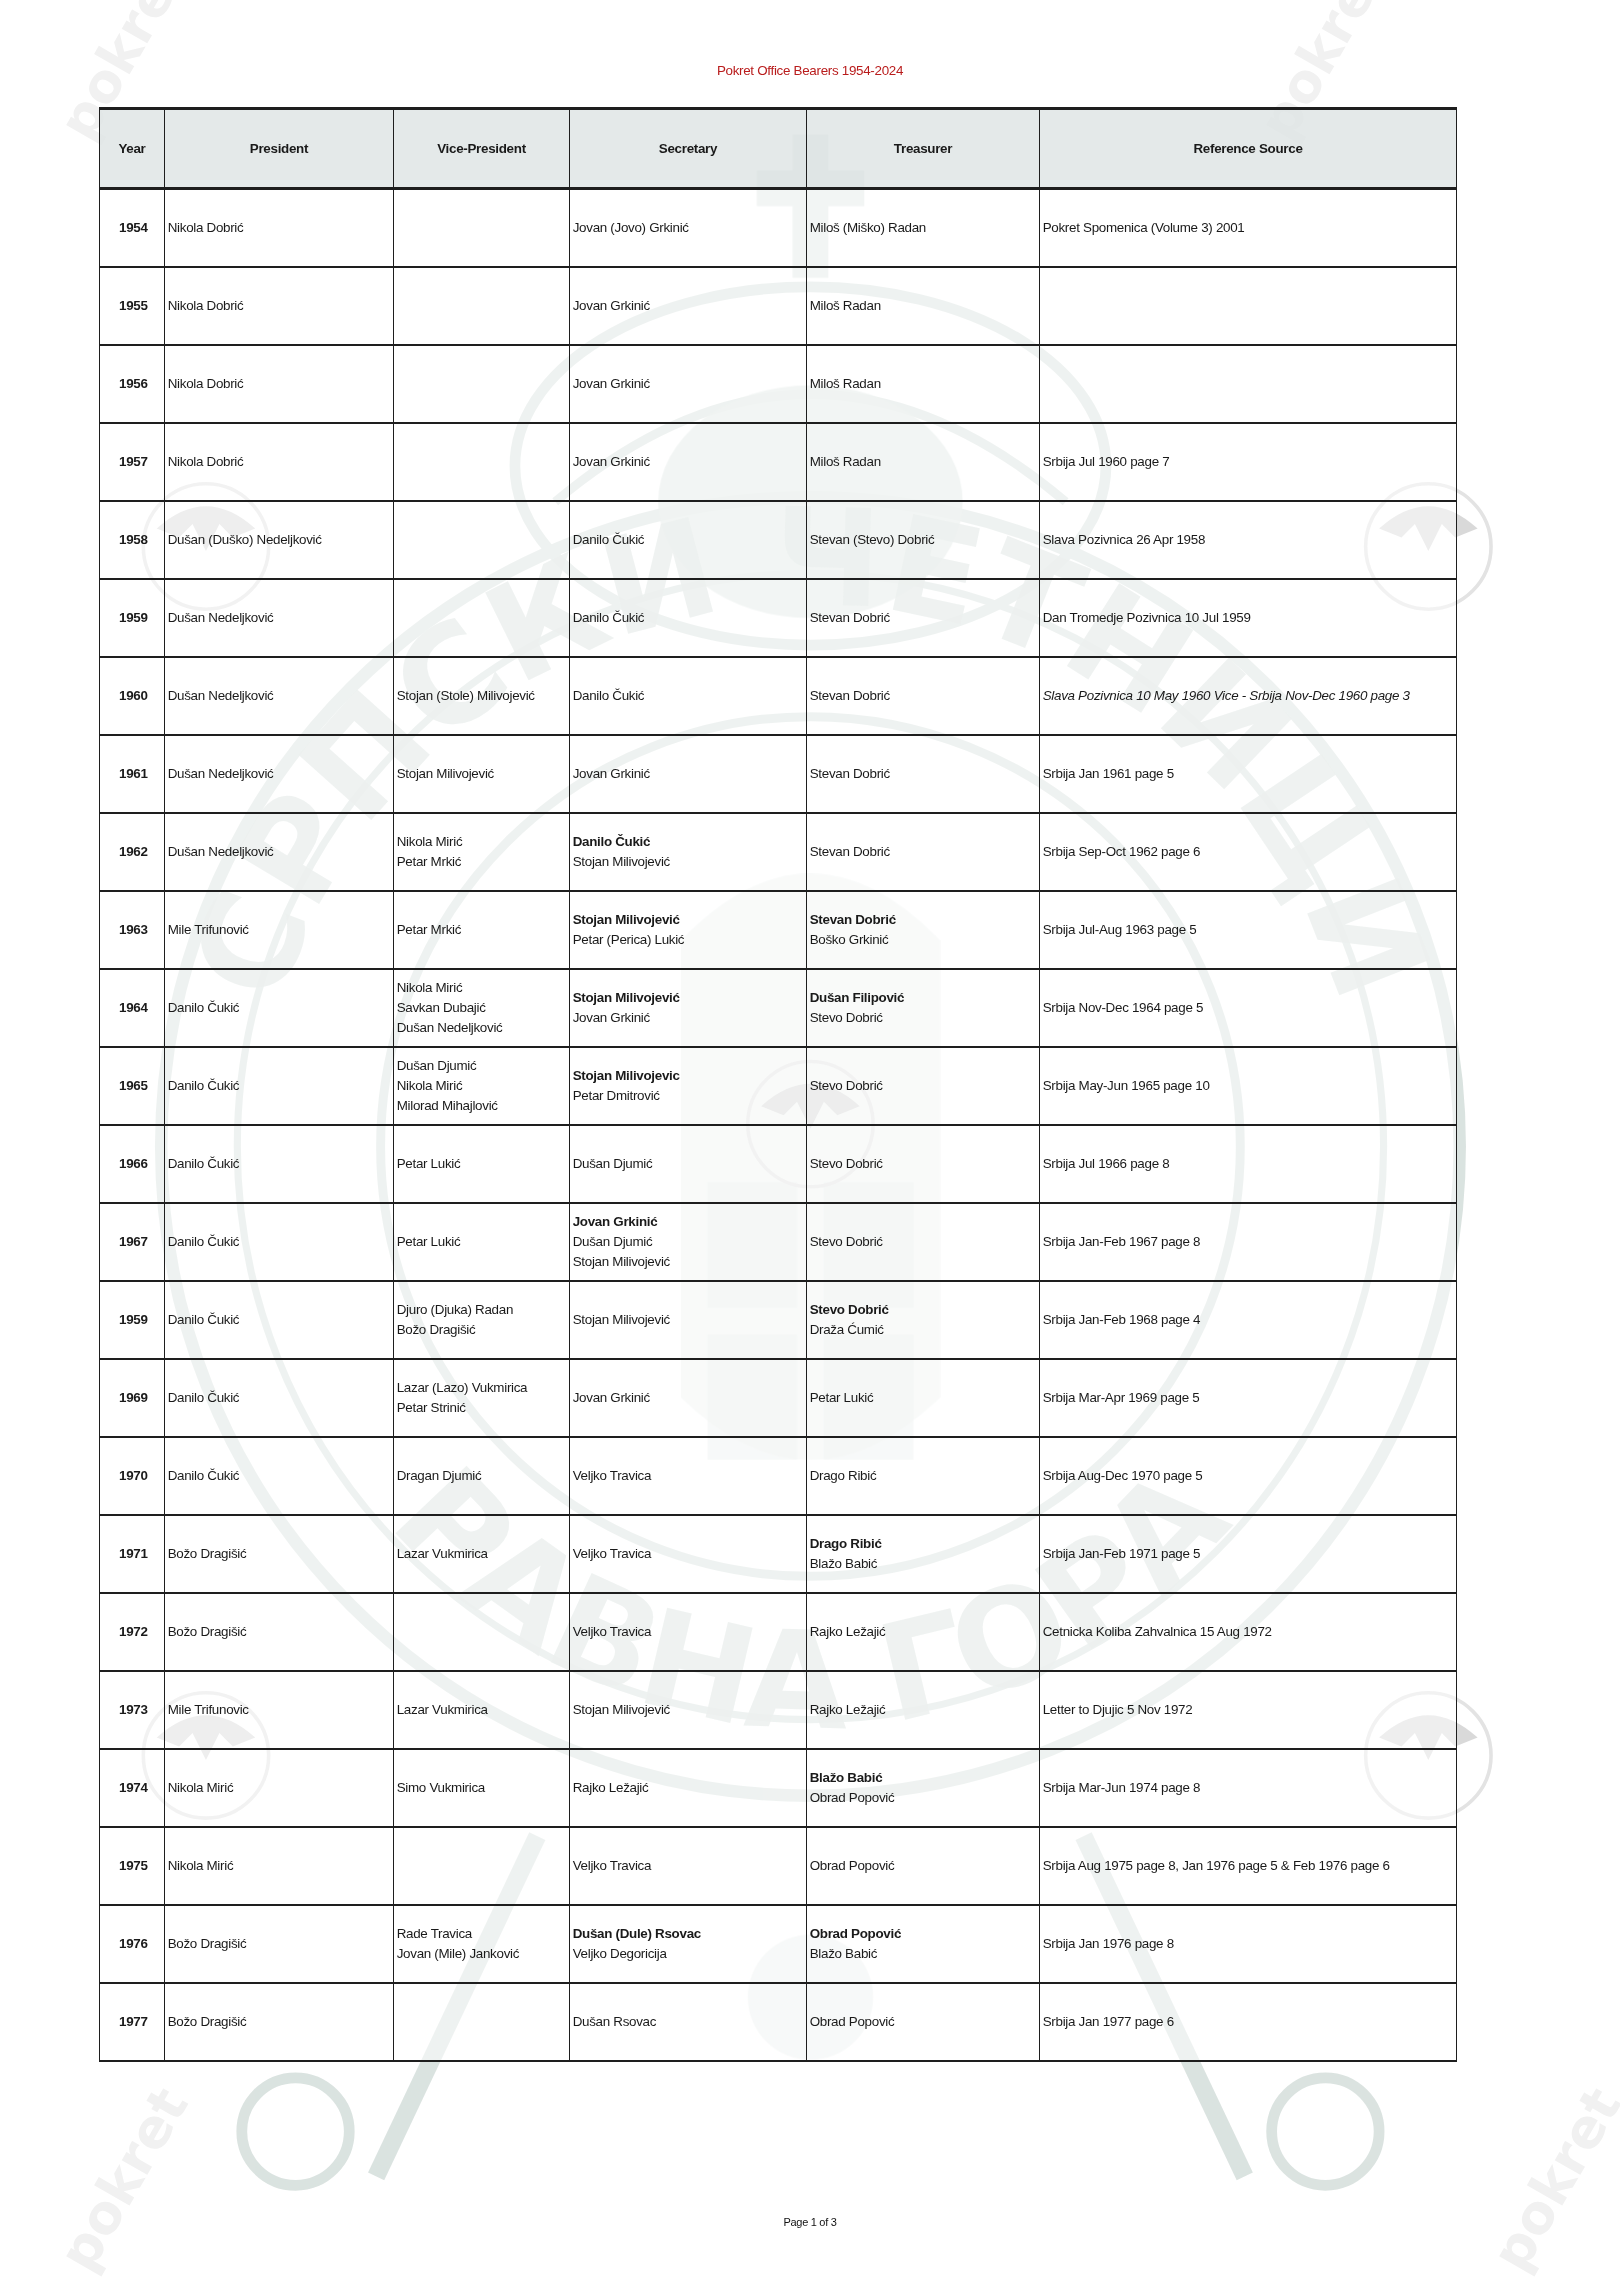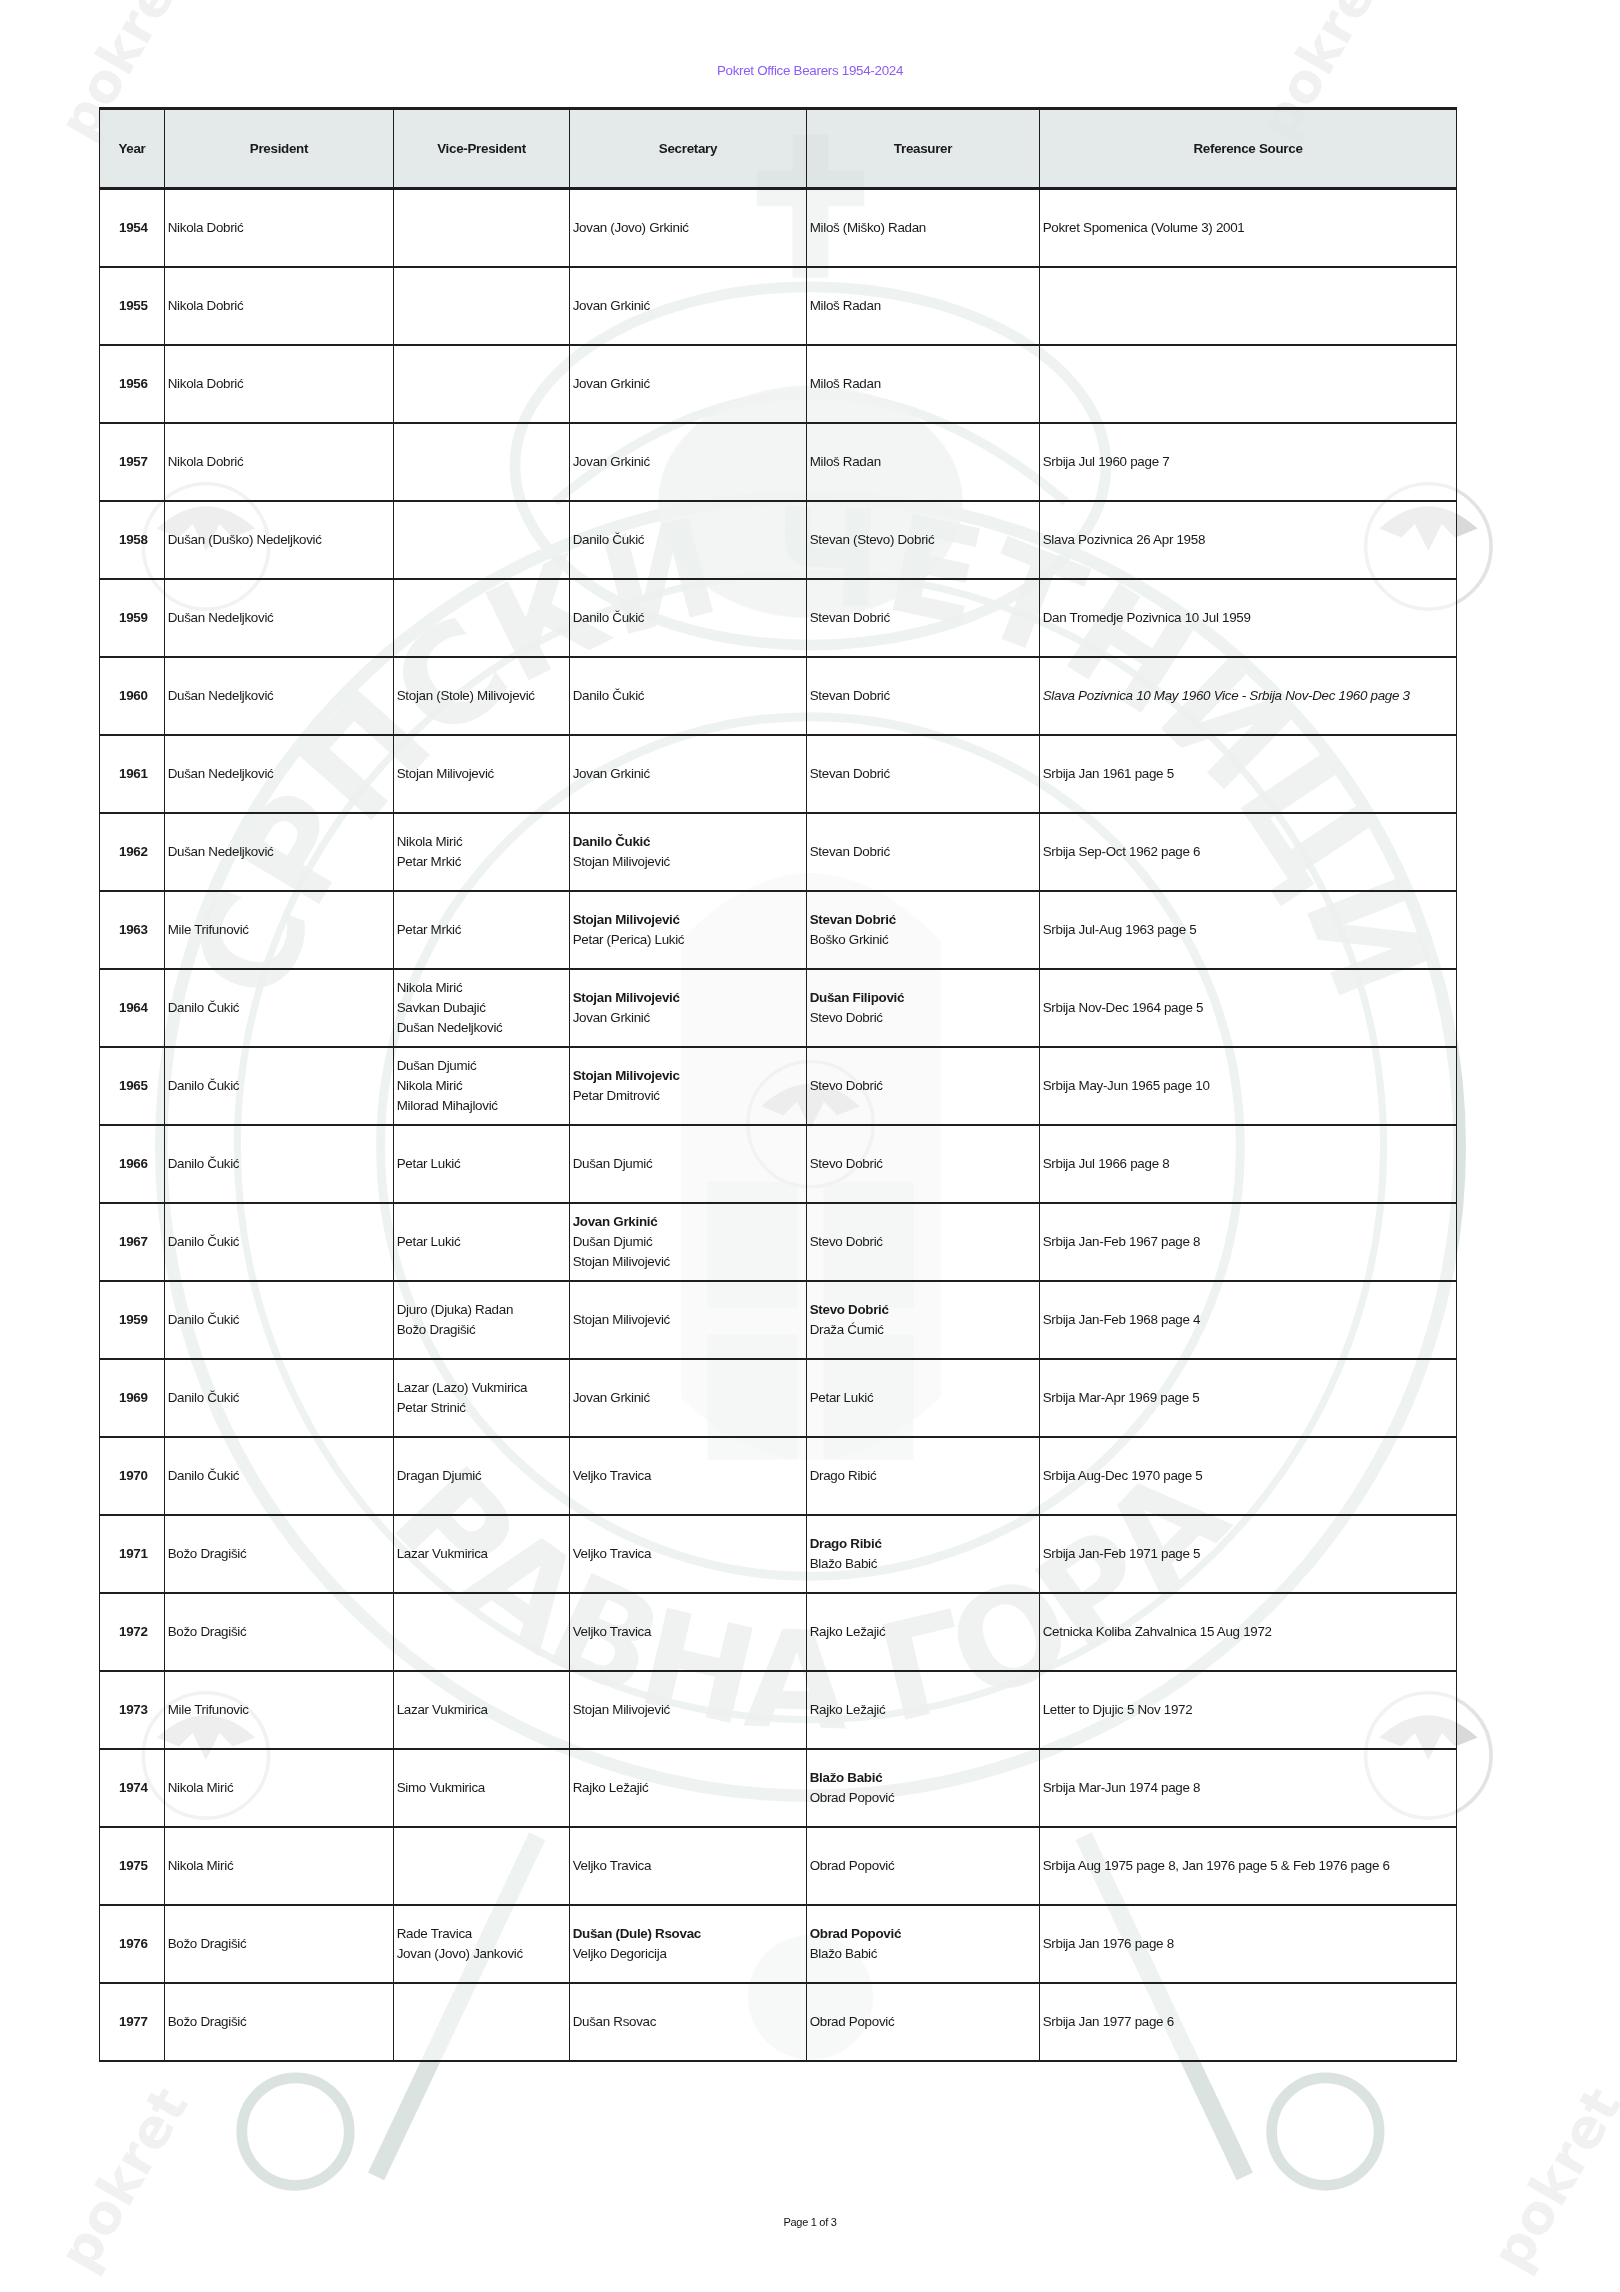--- a/index.html
+++ b/index.html
@@ -1,20 +1,20 @@
 <!DOCTYPE html>
 <html style="font-size:14.3px"><head>
 <meta charset="utf-8">
 <style>
   html, body { margin: 0; padding: 0; background: #ffffff; }
   body { width: 1620px; height: 2293px; position: relative; overflow: hidden;
          font-family: "Liberation Sans", "DejaVu Sans", sans-serif; color: #1a1a1a; }
   .watermark { position: absolute; left: 0; top: 0; width: 1620px; height: 2293px; z-index: 0; pointer-events: none; }
   .page-title { position: absolute; top: 63px; left: 0; width: 1620px; text-align: center;
-                font-size: 13.4px; letter-spacing: -0.3px; color: #8b5cf6; z-index: 2; }
+                font-size: 13.4px; letter-spacing: -0.3px; color: #b91c1c; z-index: 2; }
   .page-footer { position: absolute; top: 2216px; left: 0; width: 1620px; text-align: center;
                  font-size: 11px; letter-spacing: -0.3px; color: #111; z-index: 2; }
   table.bearers { position: absolute; left: 99px; top: 107px; width: 1358px;
                   border-collapse: collapse; table-layout: fixed; z-index: 1; }
   table.bearers th, table.bearers td { border: 1.8px solid #1e1e1e; padding: 0 0 0 2.7px; vertical-align: middle;
                   font-size: 13.4px; letter-spacing: -0.3px; line-height: 19.7px; }
   table.bearers th { height: 77px; background: rgba(222,228,228,0.82); font-weight: bold; text-align: center; padding: 0; }
   table.bearers td { height: 76px; background: rgba(255,255,255,0.55); }
   table.bearers thead tr th { border-bottom: 3.6px solid #1e1e1e; border-top: 3.6px solid #1e1e1e; }
   table.bearers tbody tr td { border-bottom: 2.7px solid #1e1e1e; }
@@ -457,21 +457,21 @@
         </td>
         <td style="white-space: nowrap;">Srbija Aug 1975 page 8, Jan 1976 page 5 &amp; Feb 1976 page 6</td>
       </tr>
       <tr>
         <td class="year">1976</td>
         <td>
           <span class="name-line">Božo Dragišić</span>
         </td>
         <td>
           <span class="name-line">Rade Travica</span>
-          <span class="name-line">Jovan (Jovo) Janković</span>
+          <span class="name-line">Jovan (Mile) Janković</span>
         </td>
         <td>
           <span class="name-line bold">Dušan (Dule) Rsovac</span>
           <span class="name-line">Veljko Degoricija</span>
         </td>
         <td>
           <span class="name-line bold">Obrad Popović</span>
           <span class="name-line">Blažo Babić</span>
         </td>
         <td style="white-space: nowrap;">Srbija Jan 1976 page 8</td>

